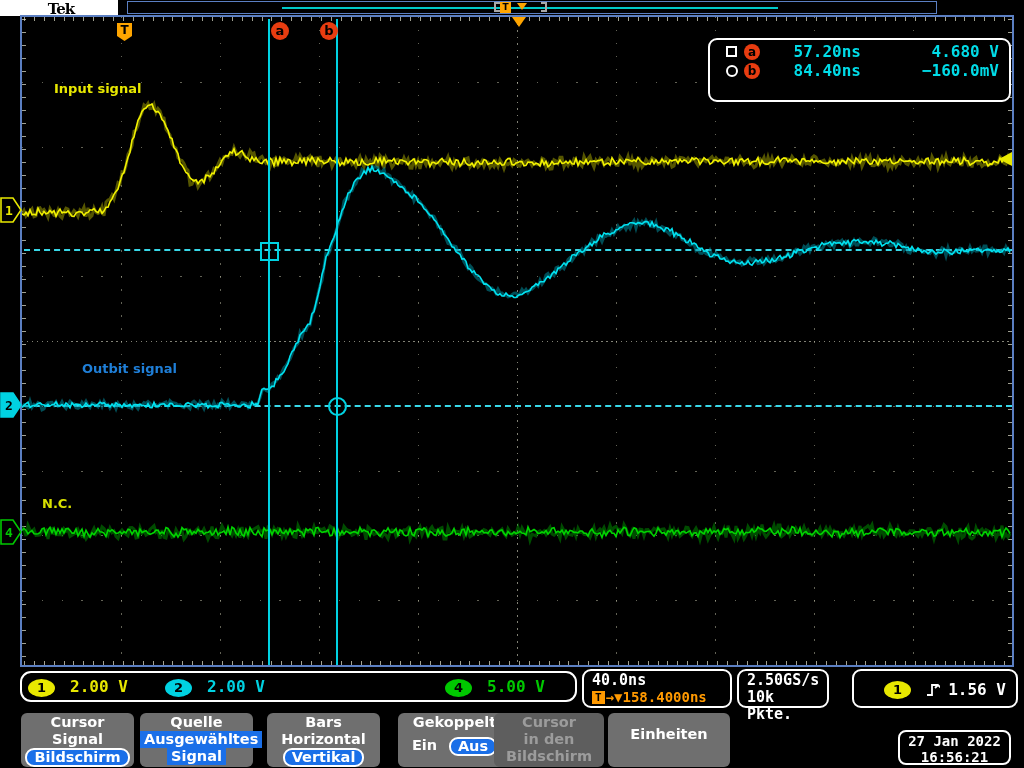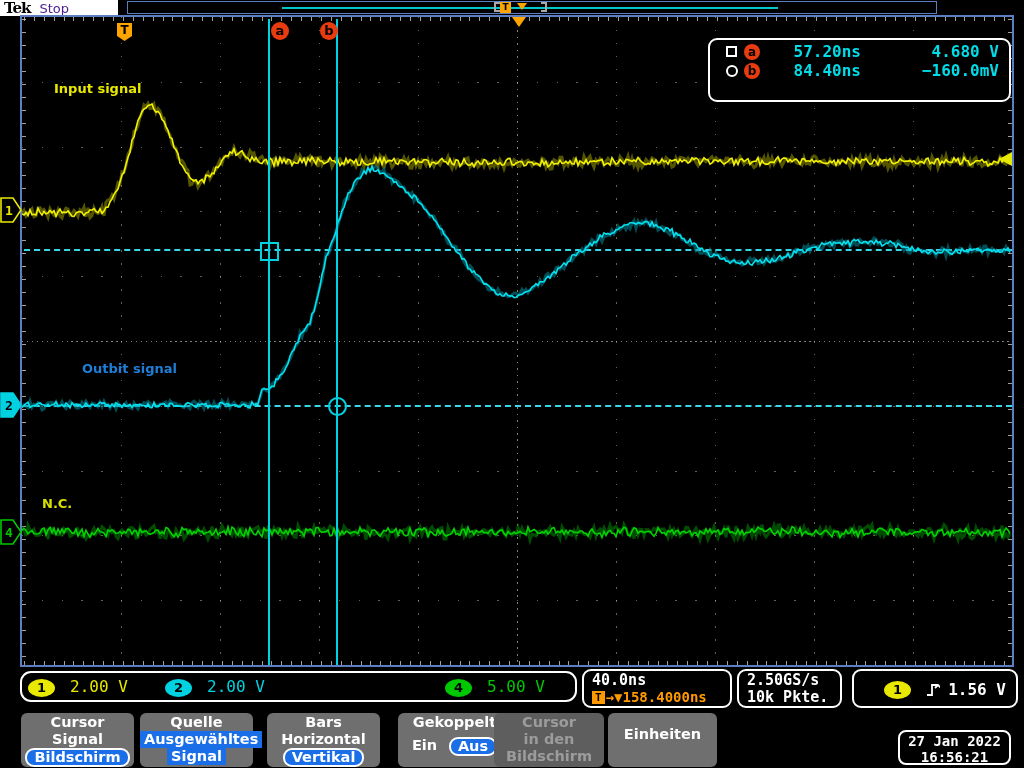--- a/index.html
+++ b/index.html
@@ -1,20 +1,20 @@
 <!DOCTYPE html>
 <html><head>
 <meta charset="utf-8">
 <style>
   html,body{margin:0;padding:0;}
   body{width:1024px;height:768px;background:#000;position:relative;overflow:hidden;
        font-family:"DejaVu Sans",sans-serif;}
   .abs{position:absolute;}
   
-  #tek-tab{left:0;top:0;width:118px;height:16px;background:#fff;display:flex;align-items:center;padding-left:4px;box-sizing:border-box;}
+  #tek-tab{left:0;top:0;width:118px;height:16px;background:#fff;display:flex;align-items:center;padding-left:4px;box-sizing:border-box;flex-direction:column;}
   #tek-logo{font-family:"DejaVu Serif",serif;font-weight:bold;font-size:15px;color:#000;letter-spacing:-1px;}
   #acq-state{margin-left:9px;font-size:13px;color:#4c1d95;}
   
   #record-bar{left:127px;top:1px;width:810px;height:13px;border:1px solid #5b7fc2;box-sizing:border-box;background:#000;}
   #record-line{position:absolute;left:154px;top:5px;width:496px;height:2px;background:#00c8c8;}
   .bracket{position:absolute;top:0;width:6px;height:10px;box-sizing:border-box;}
   #bracket-l{left:366px;border-left:2px solid #a8a8a8;border-top:2px solid #a8a8a8;border-bottom:2px solid #a8a8a8;}
   #bracket-r{left:413px;border-right:2px solid #a8a8a8;border-top:2px solid #a8a8a8;border-bottom:2px solid #a8a8a8;}
   #rec-trig-t{position:absolute;left:372px;top:0;width:11px;height:11px;background:#ffa500;color:#000;
      font-size:9px;font-weight:bold;text-align:center;line-height:11px;}
@@ -53,26 +53,26 @@
   .ico-square{width:11px;height:11px;border:2px solid #fff;box-sizing:border-box;}
   .ico-circle{width:12px;height:12px;border:2px solid #fff;border-radius:50%;box-sizing:border-box;}
   .r-dot{width:16px;height:16px;border-radius:50%;background:#e83c10;color:#000;font-size:12px;line-height:16px;text-align:center;margin-left:3px;font-family:"DejaVu Sans",sans-serif;}
   .r-time{flex:1;text-align:right;}
   .r-val{width:138px;text-align:right;}
   
   .wbox{border:2px solid #fff;border-radius:9px;background:#000;box-sizing:border-box;}
   #ch-bar{left:20px;top:671px;width:557px;height:31px;border-radius:11px;}
   .ch-badge{position:absolute;top:6px;width:27px;height:18px;border-radius:50%;color:#000;font-weight:bold;
      font-size:13px;text-align:center;line-height:18px;font-family:"DejaVu Sans",sans-serif;}
-  .ch-scale{position:absolute;top:4px;font-weight:normal;font-size:16px;font-family:"DejaVu Sans Mono",monospace;}
+  .ch-scale{position:absolute;top:4px;font-weight:bold;font-size:16px;font-family:"DejaVu Sans Mono",monospace;}
   #time-box{left:582px;top:669px;width:150px;height:39px;padding:1px 0 0 8px;}
   #tb-main{color:#fff;font-weight:bold;font-size:15px;font-family:"DejaVu Sans Mono",monospace;line-height:17px;}
   #tb-delay{color:#ff9900;font-weight:bold;font-size:14px;font-family:"DejaVu Sans Mono",monospace;line-height:17px;display:flex;align-items:center;}
   #tb-delay .tsym{background:#ff9900;color:#000;font-size:11px;line-height:13px;padding:0 3px;margin-right:1px;}
-  #rate-box{left:737px;top:669px;width:105px;height:39px;padding:1px 0 0 8px;color:#fff;font-weight:bold;
+  #rate-box{left:737px;top:669px;width:92px;height:39px;padding:1px 0 0 8px;color:#fff;font-weight:bold;
      font-size:15px;font-family:"DejaVu Sans Mono",monospace;line-height:17px;}
   #trig-box{left:852px;top:669px;width:166px;height:39px;}
   #trig-box .ch-badge{left:30px;top:10px;}
   #trig-slope{position:absolute;left:72px;top:11px;}
   #trig-level{position:absolute;right:10px;top:9px;color:#fff;font-weight:bold;font-size:16px;font-family:"DejaVu Sans Mono",monospace;}
   
   .mbtn{position:absolute;top:713px;width:113px;height:54px;background:#6f6f6f;border-radius:6px;color:#fff;
      font-weight:bold;font-size:14.5px;text-align:center;line-height:17px;padding-top:1px;box-sizing:border-box;}
   .mbtn .pill{display:inline-block;background:#1a6fe8;border:2px solid #fff;border-radius:9px;padding:0 7px;line-height:15px;}
   .mbtn .hl{display:inline-block;background:#1a6fe8;padding:0 4px;text-align:right;}
@@ -235,20 +235,20 @@
   <div class="optrow">
     <span>Ein</span>
     <span class="pill">Aus</span>
   </div>
 </div>
 <div class="mbtn disabled" style="left:494px;width:110px;">
   <div>Cursor</div>
   <div>in den</div>
   <div>Bildschirm</div>
 </div>
-<div class="mbtn" style="left:608px;width:109px;padding-top:13px;">
+<div class="mbtn" style="left:608px;width:122px;padding-top:13px;">
   <div>Einheiten</div>
 </div>
 
 <div class="abs" id="datetime">
   <div>27 Jan 2022</div>
   <div>16:56:21</div>
 </div>
 
 </body></html>

